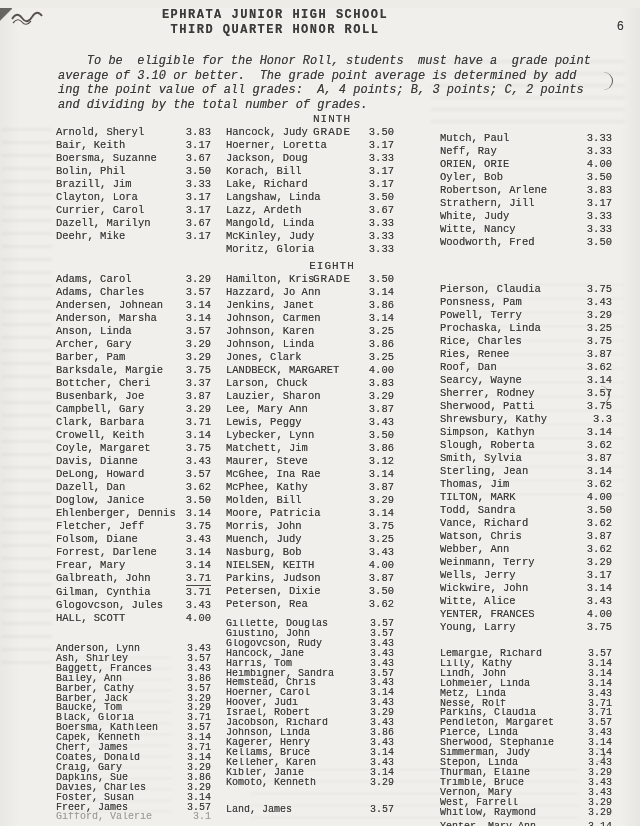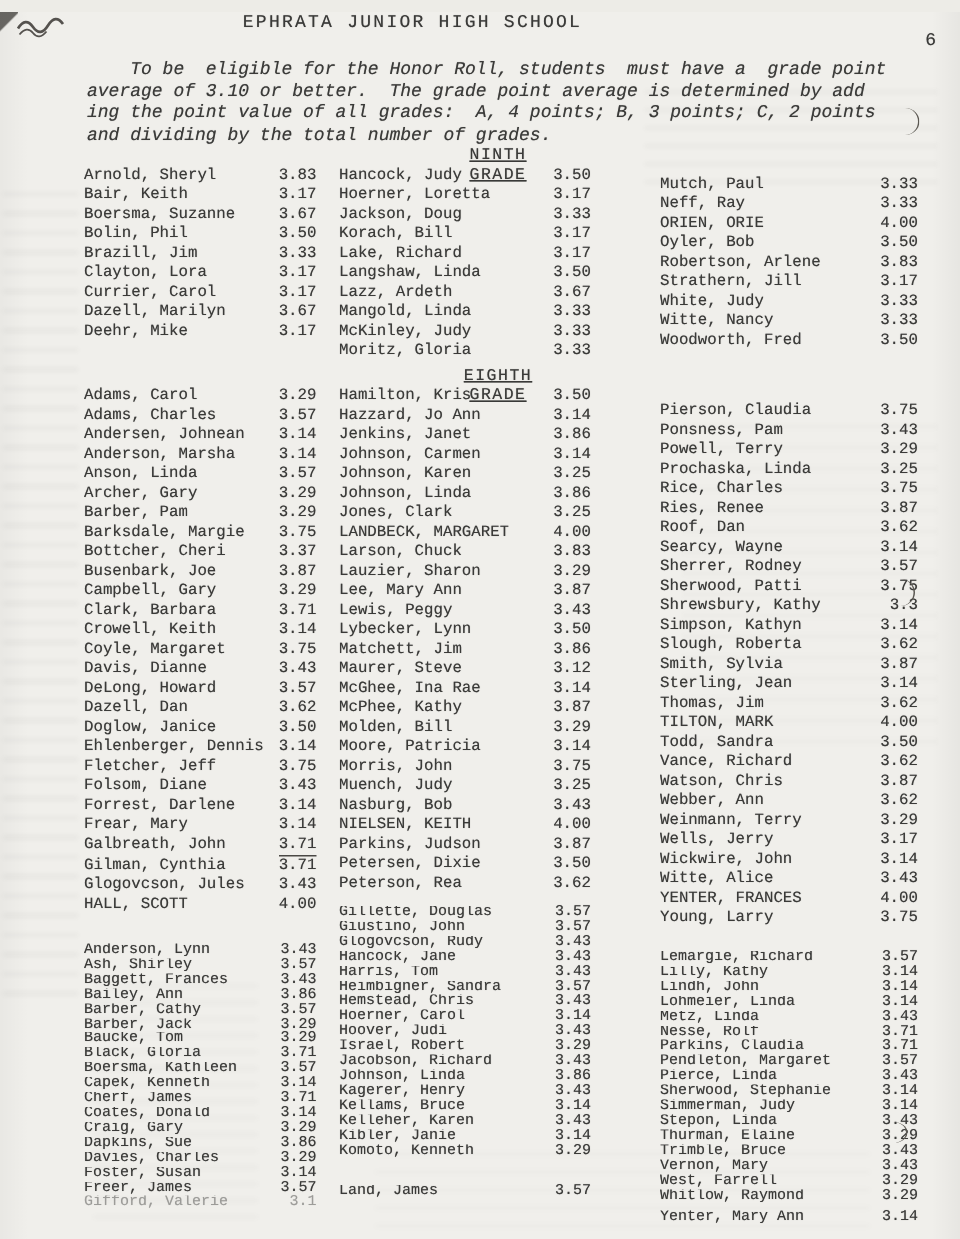--- a/index.html
+++ b/index.html
@@ -9,42 +9,42 @@
     font-family:"Liberation Mono","DejaVu Sans Mono",monospace;
     color:#3a3a38;
     -webkit-font-smoothing:antialiased;
   }
   .page{position:relative;width:640px;height:826px;background:
     linear-gradient(90deg, rgba(0,0,0,0.03), rgba(0,0,0,0) 3%, rgba(0,0,0,0) 97%, rgba(0,0,0,0.04)),
     #f0efeb;}
   .ink{text-shadow:0 0 .5px rgba(40,40,40,.55);}
 
   
-  .hdr{margin:8px 150px 0 60px;text-align:center;font-size:12px;line-height:15px;letter-spacing:1.5px;}
+  .hdr{margin:8px 150px 0 60px;text-align:center;font-size:12px;line-height:15px;letter-spacing:1.5px;font-weight:bold;}
   .pgnum{position:absolute;top:12px;right:16px;font-size:12px;}
 
   
   .intro{margin:16px 20px 0 58px;font-size:12px;line-height:14.5px;font-style:italic;}
   .intro div{white-space:pre;}
 
   
   .cols{display:flex;margin-top:1px;padding-left:56px;}
   .col{display:flex;flex-direction:column;}
   .c1{width:155px;margin-right:15px;}
   .c2{width:168px;margin-right:46px;}
   .c3{width:172px;}
 
   .list{font-size:10.5px;line-height:13px;}
   .list .row{display:flex;justify-content:space-between;}
   .nm{white-space:pre;overflow:hidden;}
   .gp{white-space:pre;}
   .tight{font-size:10px;line-height:9.9px;}
 
   .ghead{font-size:11px;line-height:13px;height:13px;text-align:center;letter-spacing:1px;}
-  .ghead .u{text-decoration:underline;margin-left:44px;}
+  .ghead .u{margin-left:44px;}
 
   .sp{flex:none;}
 
   
   [data-list="1-0"] .row:nth-child(24) .gp{border-bottom:1.2px solid #4a4845;}
   [data-list="2-0"] .row:last-child{opacity:.45;filter:blur(.4px);align-items:flex-end;}
   [data-list="2-1"] .row:last-child{margin-top:18px;}
   [data-list="2-2"] .row:last-child{margin-top:5px;}
 
   
@@ -84,20 +84,21 @@
   <div class="smudge" id="sm2"></div>
   <div class="smudge" id="sm3"></div>
   <div class="smudge" id="sm4"></div>
   <div class="smudge" id="sm5"></div>
   <div class="pcurve" id="pc1"></div>
   <div class="pcurve" id="pc2"></div>
   <div class="pcurve" id="pc3"></div>
 
   <div class="hdr">
     <div>EPHRATA JUNIOR HIGH SCHOOL</div>
+    <div>THIRD QUARTER HONOR ROLL</div>
   </div>
   <div class="pgnum">6</div>
 
   <div class="intro">
     <div>    To be  eligible for the Honor Roll, students  must have a  grade point</div>
     <div>average of 3.10 or better.  The grade point average is determined by add</div>
     <div>ing the point value of all grades:  A, 4 points; B, 3 points; C, 2 points</div>
     <div>and dividing by the total number of grades.</div>
   </div>
 

